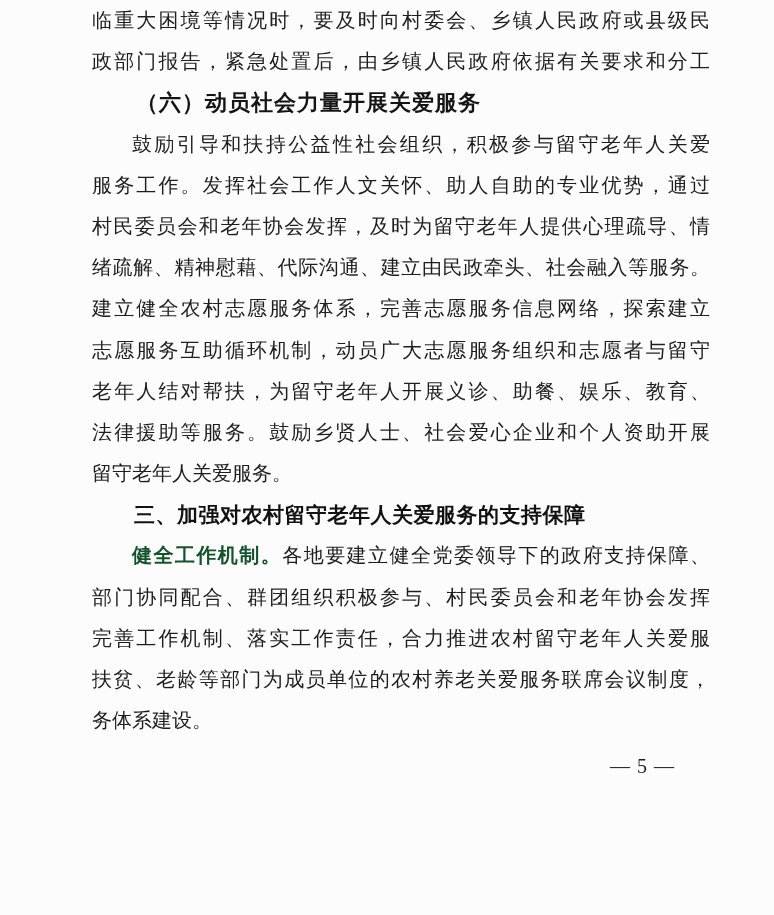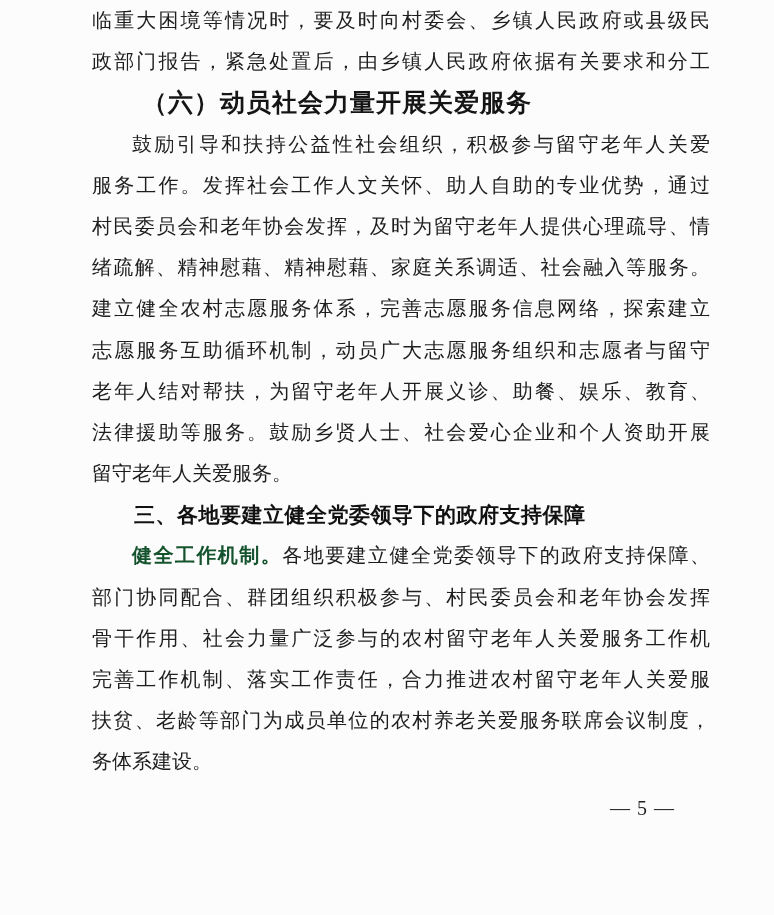--- a/index.html
+++ b/index.html
@@ -31,21 +31,21 @@
     white-space: normal;
   }
   .line.fill {
     text-align-last: justify;
   }
   .line.indent {
     text-indent: 2em;
   }
   .heading-kai {
     font-weight: 700;
-    font-size: 25px;
+    font-size: 22px;
     letter-spacing: 1px;
     color: #151515;
   }
   .heading-hei {
     font-family: "Liberation Sans", "DejaVu Sans", sans-serif;
     font-weight: 700;
     font-size: 21px;
     letter-spacing: 0.5px;
     color: #111111;
   }
@@ -73,34 +73,33 @@
   <div class="textblock">
 
     <div class="line fill">临重大困境等情况时，要及时向村委会、乡镇人民政府或县级民</div>
     <div class="line fill">政部门报告，紧急处置后，由乡镇人民政府依据有关要求和分工</div>
 
     <div class="line indent heading-kai">（六）动员社会力量开展关爱服务</div>
 
     <div class="line fill indent">鼓励引导和扶持公益性社会组织，积极参与留守老年人关爱</div>
     <div class="line fill">服务工作。发挥社会工作人文关怀、助人自助的专业优势，通过</div>
     <div class="line fill">村民委员会和老年协会发挥，及时为留守老年人提供心理疏导、情</div>
-    <div class="line fill">绪疏解、精神慰藉、精神慰藉、家庭关系调适、社会融入等服务。</div>
+    <div class="line fill">绪疏解、精神慰藉、代际沟通、建立由民政牵头、社会融入等服务。</div>
     <div class="line fill">建立健全农村志愿服务体系，完善志愿服务信息网络，探索建立</div>
     <div class="line fill">志愿服务互助循环机制，动员广大志愿服务组织和志愿者与留守</div>
     <div class="line fill">老年人结对帮扶，为留守老年人开展义诊、助餐、娱乐、教育、</div>
     <div class="line fill">法律援助等服务。鼓励乡贤人士、社会爱心企业和个人资助开展</div>
     <div class="line">留守老年人关爱服务。</div>
 
-    <div class="line indent heading-hei">三、各地要建立健全党委领导下的政府支持保障</div>
+    <div class="line indent heading-hei">三、加强对农村留守老年人关爱服务的支持保障</div>
 
     <div class="line fill indent">
       <span class="runin-bold">健全工作机制。</span><span>各地要建立健全党委领导下的政府支持保障、</span>
     </div>
     <div class="line fill">部门协同配合、群团组织积极参与、村民委员会和老年协会发挥</div>
-    <div class="line fill">骨干作用、社会力量广泛参与的农村留守老年人关爱服务工作机</div>
     <div class="line fill">完善工作机制、落实工作责任，合力推进农村留守老年人关爱服</div>
     <div class="line fill">扶贫、老龄等部门为成员单位的农村养老关爱服务联席会议制度，</div>
     <div class="line">务体系建设。</div>
 
     <div class="page-number">— 5 —</div>
 
   </div>
 </div>
 
 </body></html>

